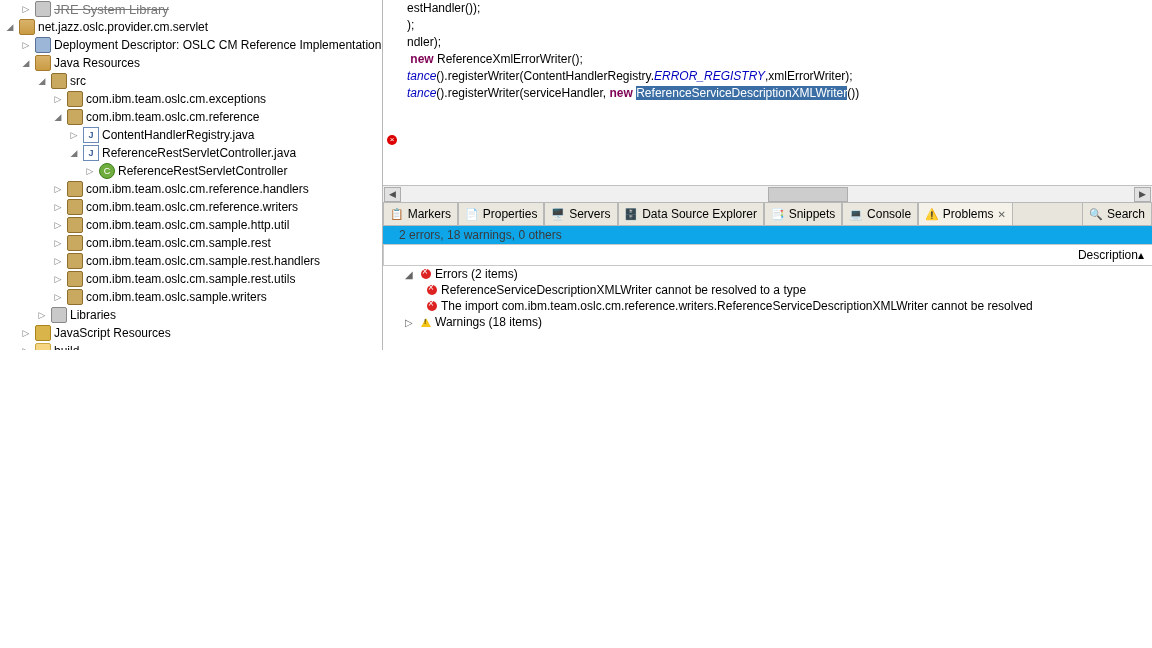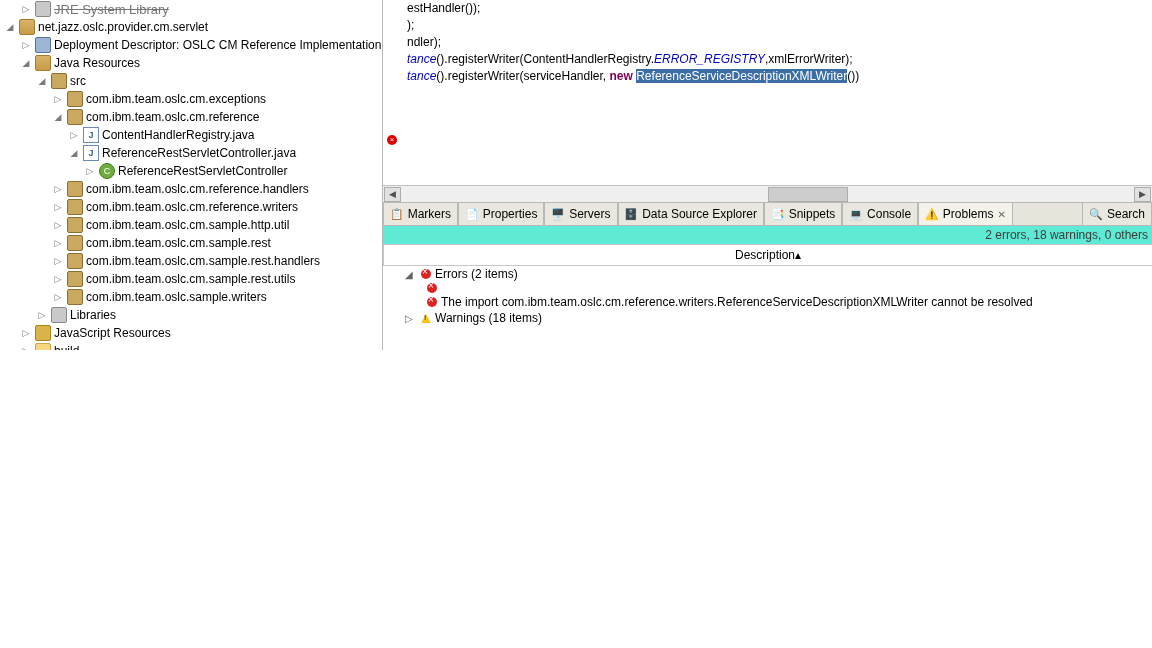--- a/index.html
+++ b/index.html
@@ -16,22 +16,22 @@
 .sel::selection { background:#3a6ea5; }
 .hscroll { height:17px; background:#f0f0f0; border-top:1px solid #c0c0c0; position:relative; }
 .hscroll .lbtn,.hscroll .rbtn { position:absolute; width:17px; height:15px; top:1px; background:#e1e1e1; border:1px solid #adadad; text-align:center; font-size:9px; line-height:13px; color:#505050; }
 .hscroll .lbtn{left:1px;} .hscroll .rbtn{right:1px;}
 .hscroll .thumb{position:absolute; left:50%; top:1px; width:80px; height:15px; background:#cdcdcd; border:1px solid #adadad;}
 .bottom-tabs { display:flex; background:#e8e6dc; border-top:1px solid #b8b8b8; border-bottom:1px solid #b8b8b8; height:24px; }
 .tab { display:flex; align-items:center; padding:2px 6px; border:1px solid #b8b8b8; border-bottom:none; border-top:none; gap:4px; cursor:pointer; background:#eae8de; }
 .tab.active { background:#f5f3e9; }
 .tab .ticon { font-size:11px; }
 .tab .close { color:#666; font-size:10px; }
-.problems-head { background:#5eead4; padding:2px 4px; color:#3b3b3b;text-align:right; }
-.problems-colhead { background:#fff; border:1px solid #c8c8c8; border-right:none; padding:3px 8px; display:flex; justify-content:center; align-items:center; }
+.problems-head { background:#0ea5e9; padding:2px 16px; color:#3b3b3b; }
+.problems-colhead { background:#fff; border:1px solid #c8c8c8; border-right:none; padding:3px 8px; display:flex; justify-content:flex-end; align-items:center; }
 .problems-list { background:#fff; }
 .p-row { padding:1px 0 1px 22px; display:flex; align-items:center; gap:4px; }
 .p-row.indent1 { padding-left:44px; }
 .p-row .toggle { width:12px; display:inline-block; color:#666; font-size:10px; }
 .errdot { width:10px; height:10px; border-radius:50%; background:#d22; display:inline-block; position:relative; }
 .errdot::after{content:"×"; color:#fff; position:absolute; left:1px; top:-3px; font-size:10px;}
 .warntri { width:0;height:0;border-left:5px solid transparent;border-right:5px solid transparent;border-bottom:9px solid #f5c518; display:inline-block; position:relative;}
 .warntri::after{content:"!"; position:absolute; left:-2px; top:-1px; font-size:8px; color:#000;}
 .tree { padding:0 0 0 2px; }
 .tree-row { display:flex; align-items:center; height:18px; gap:3px; white-space:nowrap; cursor:pointer; }
@@ -161,20 +161,21 @@
     </div>
   </div>
 
   <div class="editor-pane">
     <div class="code-area">
       <span class="gutter-err">×</span>
       <div class="line"><span>estHandler());</span></div>
       <div class="line"><span>);</span></div>
       <div class="line"><span></span></div>
       <div class="line"><span>ndler);</span></div>
+      <div class="line"><span> </span><span class="kw">new</span><span> ReferenceXmlErrorWriter();</span></div>
       <div class="line"><span class="static">tance</span><span>().registerWriter(ContentHandlerRegistry.</span><span class="static">ERROR_REGISTRY</span><span>,xmlErrorWriter);</span></div>
       <div class="line"><span class="static">tance</span><span>().registerWriter(serviceHandler, </span><span class="kw">new</span><span> </span><span class="sel">ReferenceServiceDescriptionXMLWriter</span><span>())</span></div>
     </div>
     <div class="hscroll">
       <div class="lbtn">◀</div>
       <div class="thumb"></div>
       <div class="rbtn">▶</div>
     </div>
 
     <div class="bottom-tabs">
@@ -220,20 +221,21 @@
         <span>▴</span>
       </div>
     <div class="problems-list">
       <div class="p-row">
           <span class="toggle">◢</span>
           <span class="errdot"></span>
           <span>Errors (2 items)</span>
         </div>
       <div class="p-row indent1">
           <span class="errdot"></span>
+          <span>ReferenceServiceDescriptionXMLWriter cannot be resolved to a type</span>
         </div>
       <div class="p-row indent1">
           <span class="errdot"></span>
           <span>The import com.ibm.team.oslc.cm.reference.writers.ReferenceServiceDescriptionXMLWriter cannot be resolved</span>
         </div>
       <div class="p-row">
           <span class="toggle">▷</span>
           <span class="warntri"></span>
           <span>Warnings (18 items)</span>
         </div>

